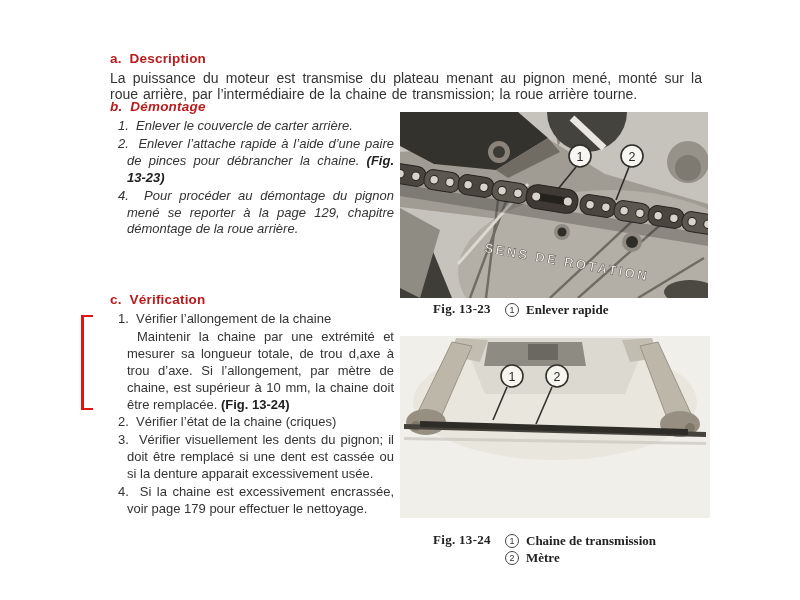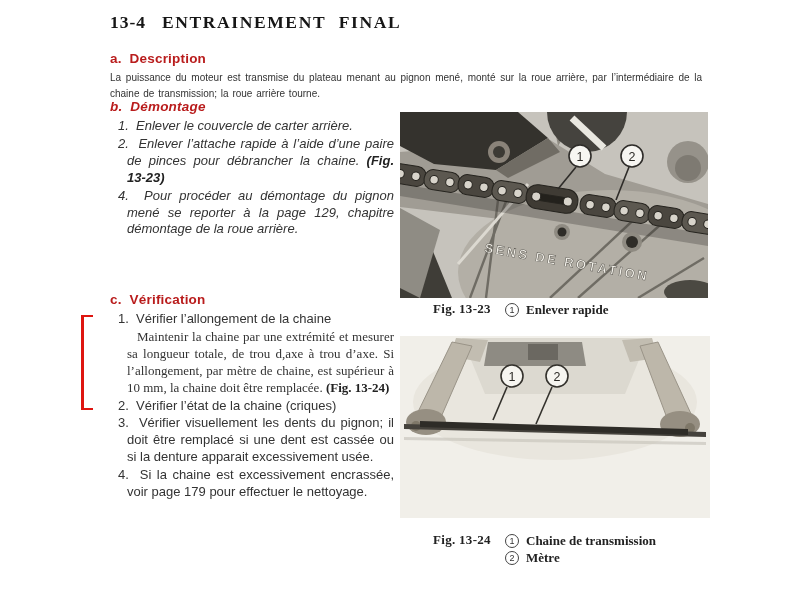--- a/index.html
+++ b/index.html
@@ -5,29 +5,29 @@
   html,body{margin:0;padding:0;background:#ffffff;}
   .page{position:relative;width:800px;height:600px;background:#ffffff;overflow:hidden;
         font-family:"Liberation Sans",sans-serif;color:#333;}
   .title{position:absolute;left:110px;top:12px;margin:0;
          font-family:"Liberation Serif",serif;font-weight:bold;font-size:17.5px;
          color:#161616;letter-spacing:1px;white-space:nowrap;}
   .title .num{margin-right:16px;}
   .title .txt{letter-spacing:1.6px;word-spacing:7px;}
   h2{margin:0;font-size:13.5px;font-weight:bold;color:#b91c1c;letter-spacing:.2px;}
   .sec-a{position:absolute;left:110px;top:51px;width:598px;}
-  .desc{margin:4px 0 8px 0;font-size:10px;line-height:16.2px;text-align:justify;
+  .desc{margin:4px 0 8px 0;font-size:14px;line-height:16.2px;text-align:justify;
         width:592px;word-spacing:1px;}
   .block-b{position:absolute;left:110px;top:99px;width:284px;font-style:italic;}
   .block-c{position:absolute;left:110px;top:292px;width:284px;}
   .block-b h2,.block-c h2{margin-bottom:4px;}
   .item{margin:0 0 1px 8px;font-size:13px;line-height:16.9px;text-align:justify;
         padding-left:9px;text-indent:-9px;}
   .item.single{text-align:left;}
-  .item.para{text-indent:10px;padding-left:9px;font-family:Liberation Serif, serif;}
+  .item.para{text-indent:10px;padding-left:9px;}
   .item b{font-weight:bold;color:#222;}
   .red-bracket{position:absolute;left:81px;top:315px;width:9px;height:91px;
         border-left:3px solid #de1510;border-top:2px solid #de1510;border-bottom:2px solid #de1510;}
   .fig{position:absolute;margin:0;padding:0;line-height:0;}
   .fig1{left:400px;top:112px;}
   .fig2{left:400px;top:336px;}
   .caption{position:absolute;display:flex;align-items:flex-start;
         font-family:"Liberation Serif",serif;font-weight:bold;font-size:13px;color:#222;}
   .cap1{left:433px;top:301px;}
   .cap2{left:433px;top:532px;}
@@ -38,23 +38,20 @@
         font-weight:normal;color:#333;margin-right:7px;position:relative;top:-1px;}
   svg text.callout-num{font-family:"Liberation Sans",sans-serif;font-size:12.5px;fill:#2c2a26;}
   svg text.stamp{font-family:"Liberation Sans",sans-serif;font-size:13px;letter-spacing:2.5px;
         fill:#f2f0e9;stroke:#57544d;stroke-width:.5px;font-weight:bold;}
 </style>
 </head>
 <body>
 
 <div class="page">
 
-  <h1 class="title">
-    <span class="num">13-4</span><span class="txt">ENTRAINEMENT FINAL</span>
-  </h1>
 
   <div class="sec-a">
     <h2>a.&nbsp; Description</h2>
     <p class="desc">La puissance du moteur est transmise du plateau menant au pignon mené, monté sur la roue arrière, par l’intermédiaire de la chaine de transmission; la roue arrière tourne.</p>
   </div>
 
   <div class="block-b">
     <h2>b.&nbsp; Démontage</h2>
     <p class="item"><span>1.&nbsp; Enlever le couvercle de carter arrière.</span><b></b></p>
     <p class="item"><span>2.&nbsp; Enlever l’attache rapide à l’aide d’une paire de pinces pour débrancher la chaine. </span><b>(Fig. 13-23)</b></p>

